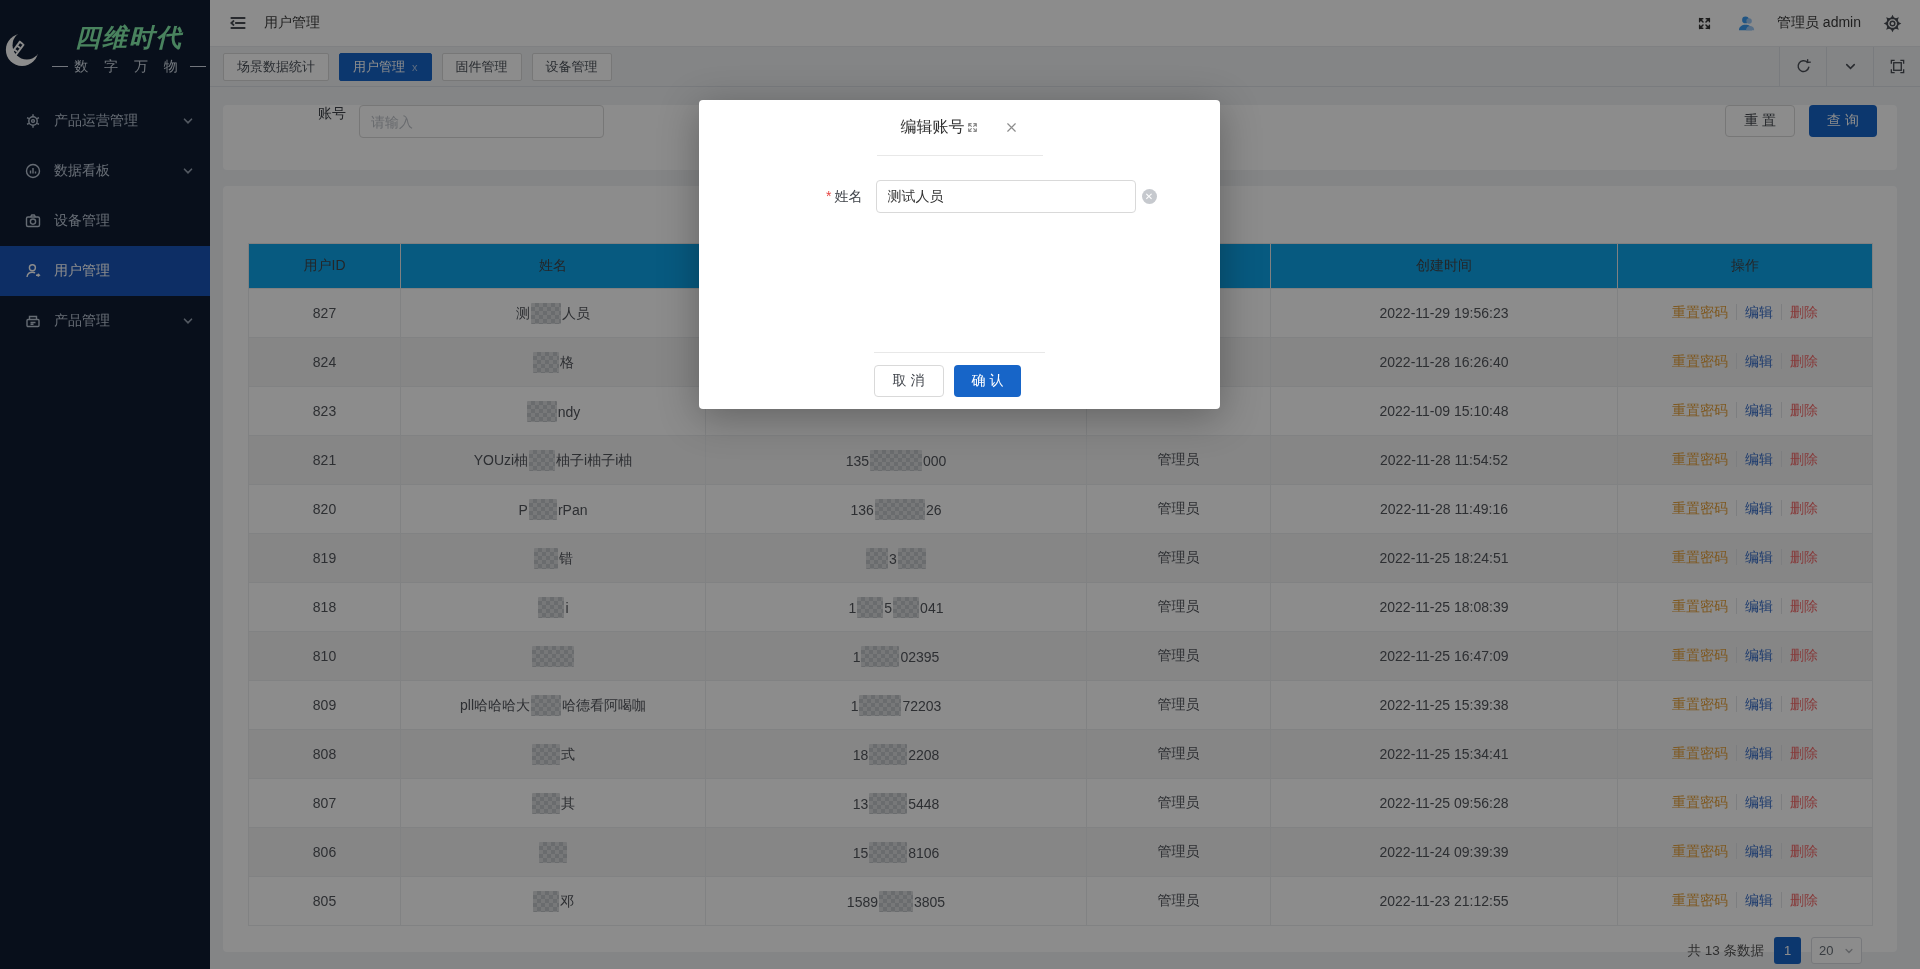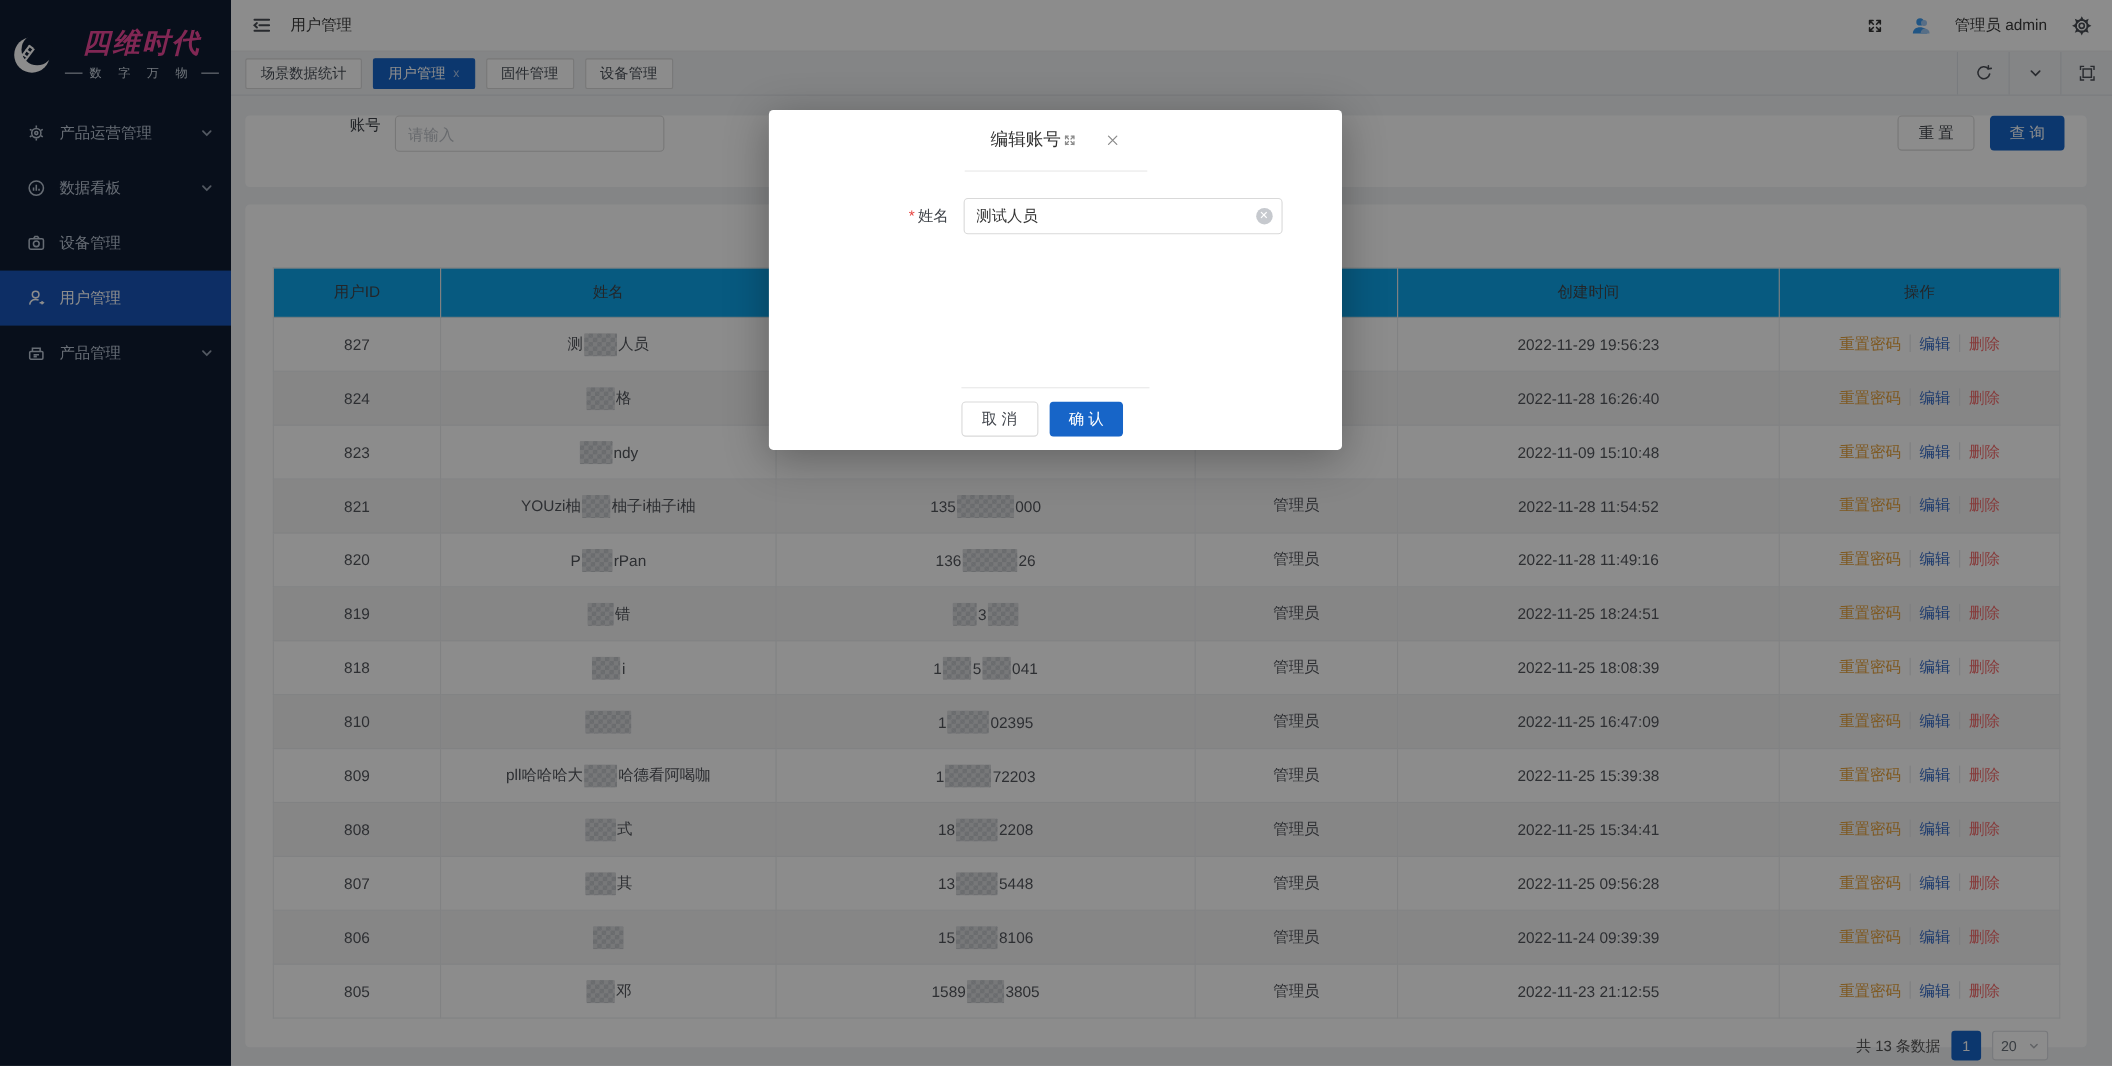--- a/index.html
+++ b/index.html
@@ -3,22 +3,22 @@
 <meta charset="utf-8">
 <style>
   * { box-sizing: border-box; margin: 0; padding: 0; }
   html,body { width:1920px; height:969px; overflow:hidden; }
   body { font-family:"Liberation Sans",sans-serif; background:#f0f2f5; color:#333; position:relative; }
 
   
   .sidebar { position:absolute; left:0; top:0; bottom:0; width:210px; background:#101d32; z-index:10; }
   .logo { height:96px; display:flex; align-items:center; justify-content:center; gap:10px; }
   .logo-text { display:flex; flex-direction:column; align-items:center; }
-  .logo-title { color:#ec4899; font-size:25px; font-weight:bold; font-style:italic; letter-spacing:2px; }
-  .logo-sub { color:#cfd8e3; font-size:11px; letter-spacing:6px; margin-top:4px; display:flex; align-items:center; gap:6px; }
+  .logo-title { color:#86efac; font-size:25px; font-weight:bold; font-style:italic; letter-spacing:2px; }
+  .logo-sub { color:#cfd8e3; font-size:14px; letter-spacing:6px; margin-top:4px; display:flex; align-items:center; gap:6px; }
   .logo-sub::before,.logo-sub::after { content:""; width:16px; height:1px; background:#cfd8e3; }
   .side-item { height:50px; display:flex; align-items:center; padding:0 16px 0 24px; color:#bac5d4; font-size:14px; cursor:pointer; }
   .side-item .sicon { width:18px; height:18px; margin-right:12px; display:inline-flex; }
   .side-item .slabel { flex:0 0 auto; }
   .side-item .chev { margin-left:auto; width:12px; height:12px; opacity:.8; display:inline-flex; }
   .side-item.active { background:#1855b9; color:#fff; }
   .side-item svg { stroke:#bac5d4; }
   .side-item.active svg { stroke:#fff; }
 
   
@@ -83,21 +83,21 @@
   .modal-header { height:56px; display:flex; align-items:center; padding:0 24px; border-bottom:1px solid #e8e8e8; }
   .modal-title { font-size:16px; color:#303030; }
   .modal-hicons { margin-left:auto; display:flex; gap:24px; }
   .micon { width:15px; height:15px; display:inline-flex; cursor:pointer; }
   .micon svg { stroke:#8c8c8c; }
   .modal-body { flex:1; padding-top:24px; }
   .form-row { display:flex; align-items:center; }
   .form-label { width:122px; text-align:right; font-size:14px; color:#3f4349; padding-right:13px; }
   .req-star { color:#e64340; margin-right:3px; }
   .modal-input-wrap { position:relative; width:290px; }
-  .modal-input { width:290px; height:33px; border:1px solid #d9d9d9; border-radius:4px; padding:0 30px 0 11px; font-size:14px; color:#333; font-family:"Liberation Sans",sans-serif; outline:none; }
+  .modal-input { width:260px; height:33px; border:1px solid #d9d9d9; border-radius:4px; padding:0 30px 0 11px; font-size:14px; color:#333; font-family:"Liberation Sans",sans-serif; outline:none; }
   .clear-icon { position:absolute; right:9px; top:9px; width:15px; height:15px; border-radius:50%; background:#c6c9ce; color:#fff; font-size:10px; line-height:15px; text-align:center; cursor:pointer; }
   .modal-footer { height:57px; border-top:1px solid #e8e8e8; display:flex; align-items:center; justify-content:flex-end; gap:10px; padding-right:24px; }
 </style>
 </head>
 <body>
 
 <div class="sidebar">
   <div class="logo">
     <svg width="38" height="44" viewBox="0 0 40 46">
       <circle cx="19" cy="25" r="17" fill="#ffffff"></circle>

